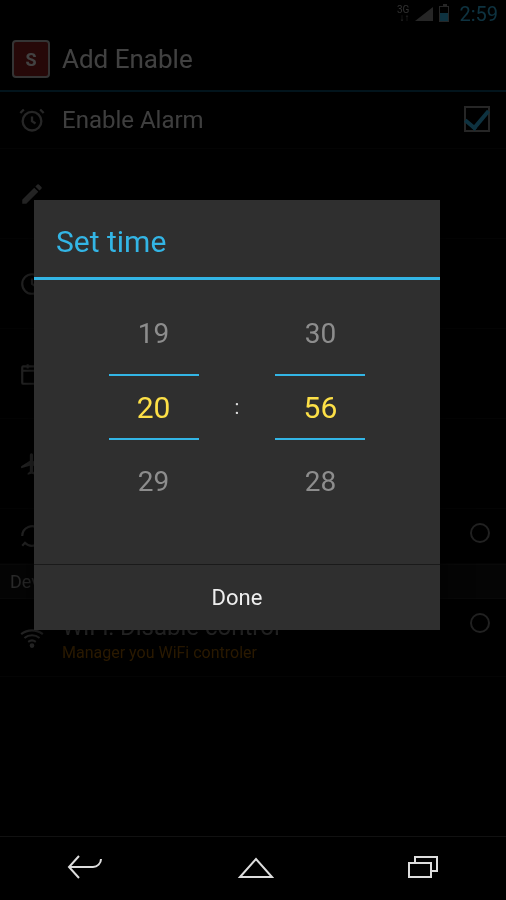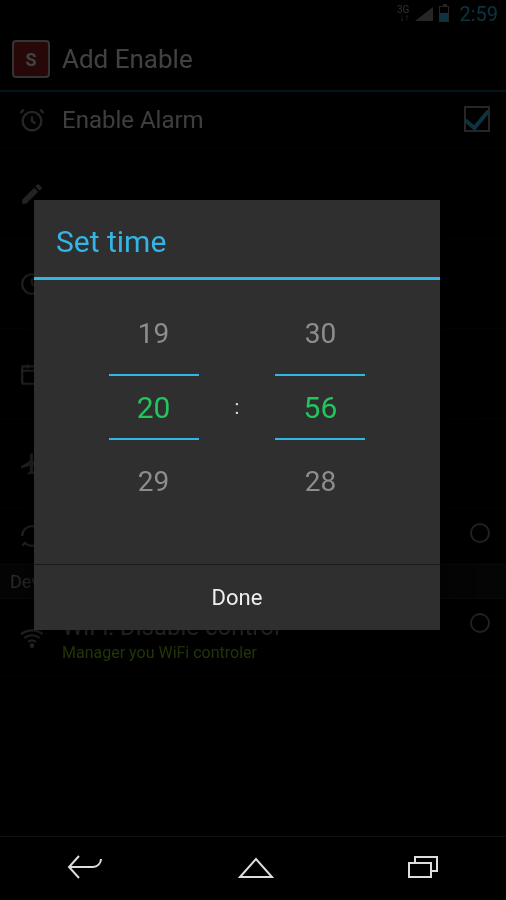--- a/index.html
+++ b/index.html
@@ -20,41 +20,41 @@
   .app-icon { width:38px; height:38px; background:#8a1f1f; border:2px solid #bbb; border-radius:4px; display:flex; align-items:center; justify-content:center; color:#eee; font-weight:bold; font-size:18px; }
   .app-title { color:#e8e8e8; font-size:26px; font-weight:400; }
   .holo-divider { height:2px; background:#0a4a65; width:100%; }
 
   
   .list { }
   .row { display:flex; gap:14px; padding:14px 16px; border-bottom:1px solid #111; }
   .row .glyph { width:32px; color:#888; display:flex; align-items:center; justify-content:center; }
   .row .texts { flex:1; }
   .row .title { color:#ddd; font-size:24px; }
-  .row .sub { color:#84cc16; font-size:16px; margin-top:2px; }
+  .row .sub { color:#a16207; font-size:16px; margin-top:2px; }
   .row .check { width:26px; height:26px; border:2px solid #888; position:relative; }
   .row .check.checked::after { content:""; position:absolute; left:4px; top:-3px; width:10px; height:20px; border-right:4px solid #33b5e5; border-bottom:4px solid #33b5e5; transform:rotate(40deg); }
   .row .radio { width:20px; height:20px; border:2px solid #777; border-radius:50%; }
 
   .section-header { background:#141414; color:#999; font-size:18px; padding:6px 10px; border-top:1px solid #222; border-bottom:1px solid #222; }
 
   
   .scrim { position:absolute; inset:0; background:rgba(0,0,0,0.72); }
 
   
   .dialog { position:absolute; left:34px; top:200px; width:406px; background:#2f2f2f; box-shadow:0 6px 24px rgba(0,0,0,0.8); }
   .dialog-title { color:#33b5e5; font-size:30px; padding:24px 22px 18px; }
   .dialog-title-underline { height:3px; background:#33b5e5; margin:0 0 0 0; }
 
   .picker { display:flex; align-items:center; justify-content:center; gap:36px; padding:20px 0 50px; }
   .colsep { color:#ddd; font-size:20px; }
   .col { display:flex; flex-direction:column; align-items:center; width:90px; }
   .cell { height:66px; display:flex; align-items:center; justify-content:center; font-size:28px; }
   .cell.dim { color:#8d8d8d; }
-  .cell.sel { color:#22c55e; font-size:30px; border-top:2px solid #33b5e5; border-bottom:2px solid #33b5e5; width:100%; margin:8px 0; }
+  .cell.sel { color:#fde047; font-size:30px; border-top:2px solid #33b5e5; border-bottom:2px solid #33b5e5; width:100%; margin:8px 0; }
 
   .dialog-divider { height:1px; background:#1a1a1a; }
   .dialog-button { text-align:center; color:#eee; font-size:22px; padding:20px 0; cursor:pointer; }
 
   
   .navbar { position:absolute; bottom:0; left:0; right:0; height:64px; background:#000; display:flex; align-items:center; justify-content:space-around; border-top:1px solid #111; }
   .navbtn svg { stroke:#ddd; }
 </style>
 </head>
 <body>

